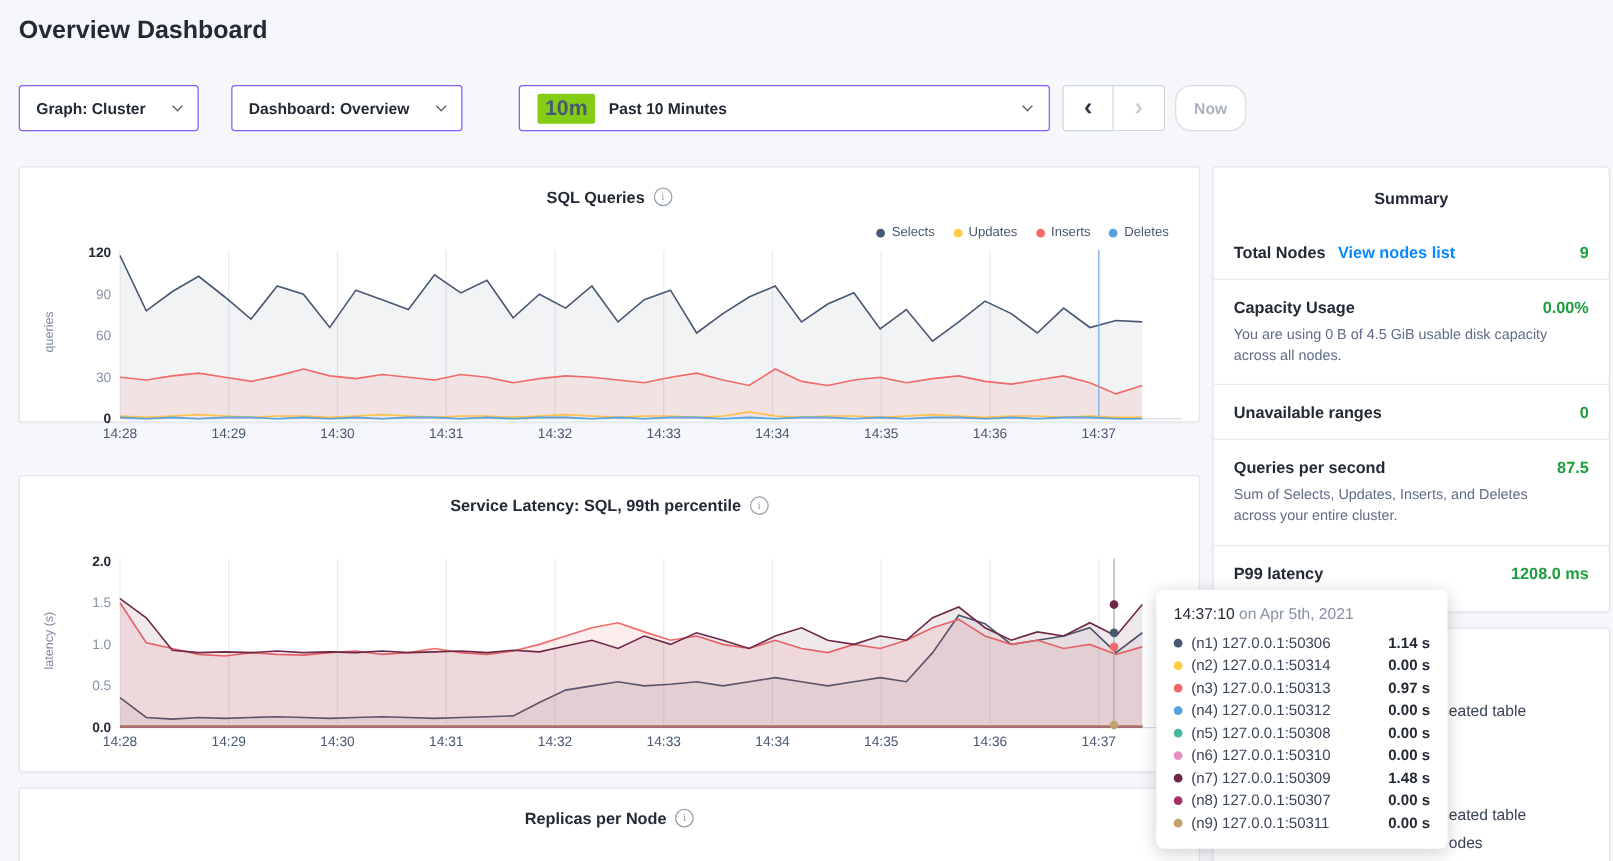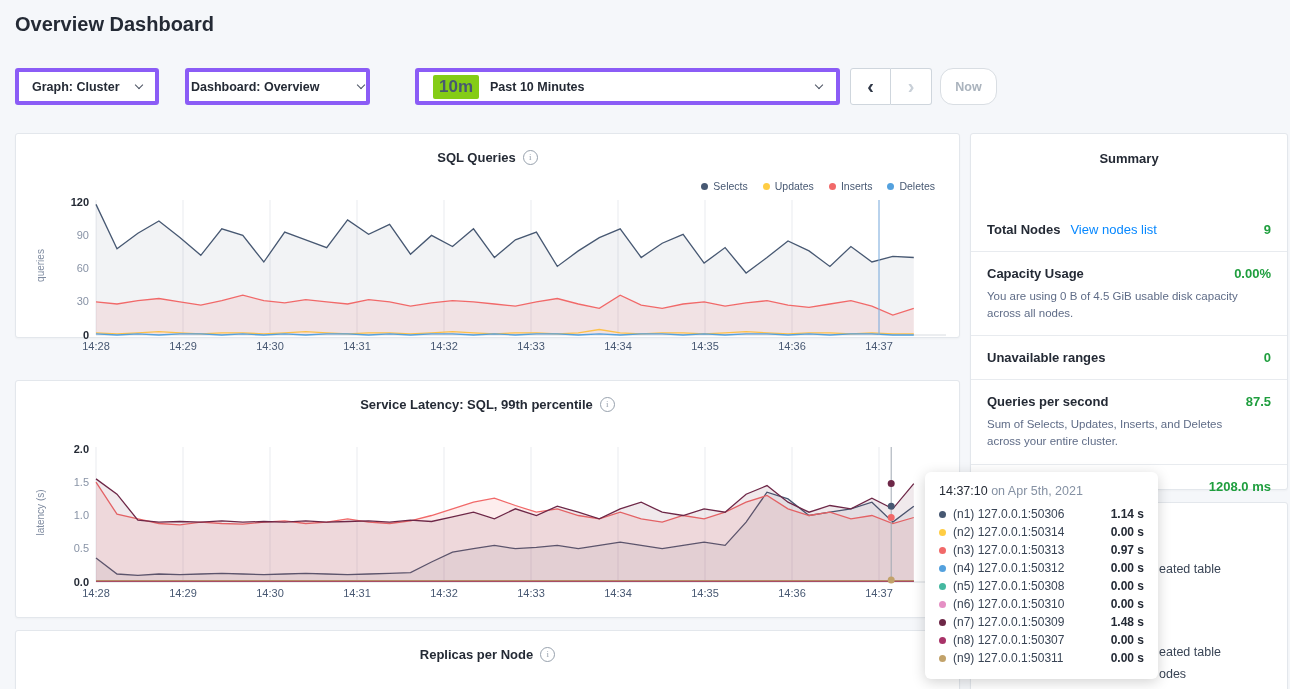--- a/index.html
+++ b/index.html
@@ -6,24 +6,24 @@
   html,body { width:1290px; height:689px; overflow:hidden; }
   body {
     position:relative;
     background:#f5f7fa;
     font-family:"Liberation Sans", sans-serif;
     color:#242a35;
   }
   .page-title { position:absolute; left:15px; top:13px; font-size:20px; font-weight:600; color:#242a35; }
 
   
-  .ctl { position:absolute; top:68px; height:37px; background:#fff; border:4px solid #8b5cf6; border-radius:3px;
+  .ctl { position:absolute; top:68px; height:37px; background:#fff; border:1px solid #8b5cf6; border-radius:3px;
          display:flex; align-items:center; font-size:12.5px; font-weight:bold; color:#242a35; cursor:pointer; }
   .ctl-graph { left:15px; width:144px; padding:0 13px; }
-  .ctl-dashboard { left:185px; width:185px; padding:0 2px; }
+  .ctl-dashboard { left:185px; width:185px; padding:0 13px; }
   .ctl-time { left:415px; width:425px; padding:0 14px; }
   .caret { width:6px; height:6px; border-right:1.5px solid #4a5261; border-bottom:1.5px solid #4a5261;
            transform:rotate(45deg); display:inline-block; margin-left:auto; margin-top:-3px; }
   .badge { background:#84cc16; color:#475872; font-size:17px; font-weight:bold; border-radius:2px;
            padding:2px 6px; margin-right:11px; }
   .nav-group { position:absolute; left:850px; top:68px; display:flex; }
   .nav-btn { width:41px; height:37px; background:#fff; border:1px solid #cfd6dd; display:flex;
              align-items:center; justify-content:center; font-size:20px; font-weight:bold; color:#2f3746; cursor:pointer; }
   .nav-btn:first-child { border-radius:3px 0 0 3px; }
   .nav-btn:last-child { border-radius:0 3px 3px 0; border-left:none; }
@@ -56,21 +56,21 @@
   .xt  { font-size:11px; fill:#475872; text-anchor:middle; }
   .yt  { font-size:11px; fill:#8893a6; text-anchor:end; }
   .yts { font-size:11px; fill:#242a35; font-weight:bold; text-anchor:end; }
 
   
   .summary-title { font-size:13px; font-weight:bold; text-align:center; padding:17px 0 14px; }
   .srow { padding:14px 16px; border-bottom:1px solid #e8ebef; }
   .srow:last-child { border-bottom:none; }
   .srow-main { display:flex; align-items:baseline; }
   .srow-label { font-weight:bold; font-size:13px; color:#242a35; }
-  .srow-link { color:#0788ff; font-weight:normal; font-size:13px; margin-left:10px; text-decoration:none; cursor:pointer;margin-top:28px; }
+  .srow-link { color:#0788ff; font-weight:bold; font-size:13px; margin-left:10px; text-decoration:none; cursor:pointer; }
   .srow-value { margin-left:auto; color:#1f9e3e; font-weight:bold; font-size:13px; }
   .srow-sub { font-size:11.5px; color:#5f6c87; margin-top:7px; line-height:1.45; padding-right:26px; }
 
   
   .event-frag { position:absolute; left:188px; font-size:12.5px; color:#394455; white-space:nowrap; }
 
   
   .chart-tooltip { position:absolute; left:925px; top:472px; width:233px; background:#fff;
                    border-radius:6px; box-shadow:0 3px 14px rgba(0,0,0,0.18); padding:12px 14px; z-index:10; }
   .tt-title { font-size:12.5px; margin-bottom:7px; }

